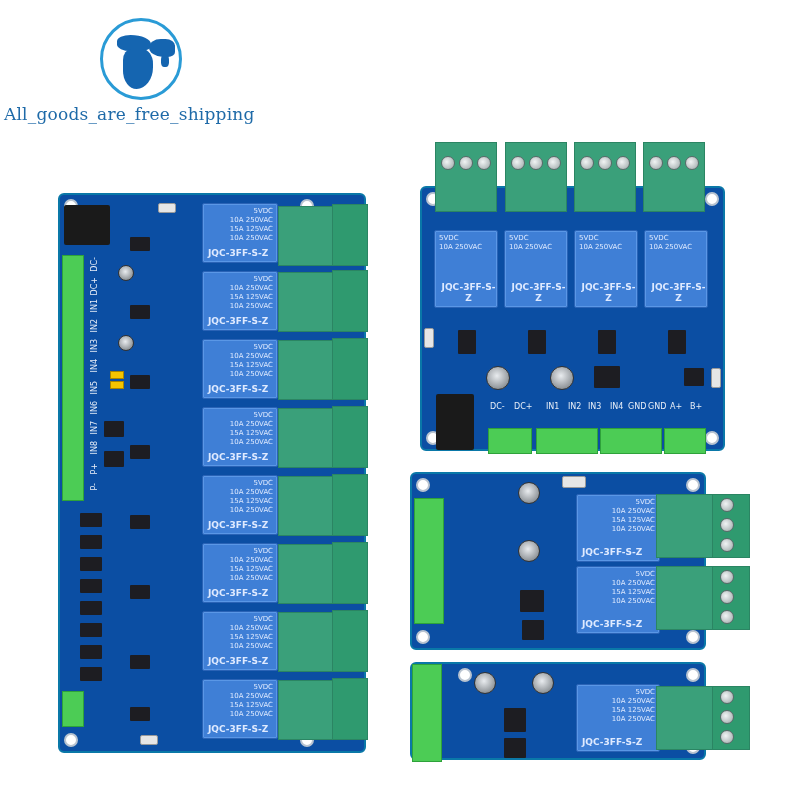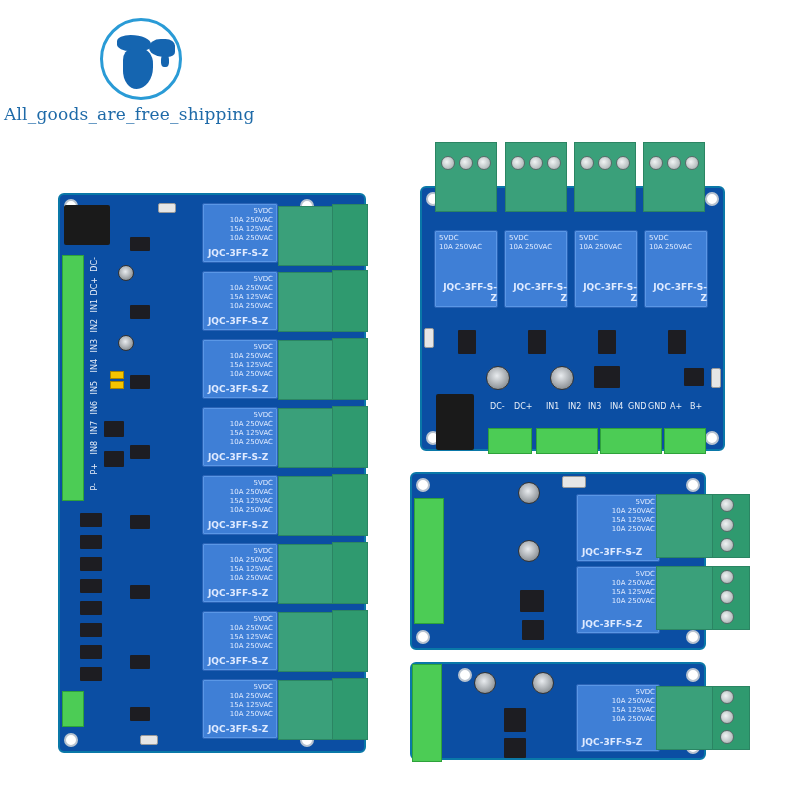--- a/index.html
+++ b/index.html
@@ -6,21 +6,21 @@
   body{width:800px;height:800px;position:relative;overflow:hidden;font-family:"DejaVu Sans",sans-serif;}
   .abs{position:absolute;}
   
   .globe{left:100px;top:18px;width:82px;height:82px;border-radius:50%;border:3px solid #2a9bd6;background:#ffffff;overflow:hidden;box-sizing:border-box;}
   .globe .land{position:absolute;background:#1565b0;}
   .brand{left:4px;top:104px;font-family:"DejaVu Serif",serif;font-size:17px;color:#1e6aa8;letter-spacing:0.2px;white-space:nowrap;}
   
   .pcb{background:#0b4ea3;border:2px solid #0a78a8;border-radius:6px;box-sizing:border-box;}
   .hole{position:absolute;width:14px;height:14px;border-radius:50%;background:#fff;border:2px solid #b8c3d0;box-sizing:border-box;}
   .relay{position:absolute;background:#3f7fd6;border:1px solid #2a63b6;border-radius:2px;box-shadow:inset 0 0 0 1px #5a97e6;color:#dfeaff;font-size:7px;line-height:9px;text-align:right;padding:3px 4px;box-sizing:border-box;overflow:hidden;}
-  .relay .model{font-size:9px;line-height:11px;font-weight:bold;text-align:right;position:absolute;bottom:3px;left:5px;}
+  .relay .model{font-size:9px;line-height:11px;font-weight:bold;text-align:center;position:absolute;bottom:3px;left:5px;}
   .relay.rot{text-align:left;}
   .tblock{position:absolute;background:#3aa07a;border:1px solid #2b8563;box-sizing:border-box;}
   .tblock.dark{background:#2f9a6f;}
   .screw{position:absolute;width:14px;height:14px;border-radius:50%;background:radial-gradient(circle at 40% 40%,#f1f4f4,#9aa5a6);border:1px solid #5b6a6a;box-sizing:border-box;}
   .gterm{position:absolute;background:#4ccc55;border:1px solid #2ea23a;box-sizing:border-box;}
   .chip{position:absolute;background:#1d1d22;border-radius:1px;}
   .cap{position:absolute;border-radius:50%;background:radial-gradient(circle at 45% 40%,#e9ecef,#6c7277);border:1px solid #333;box-sizing:border-box;}
   .jack{position:absolute;background:#1a1a1a;border-radius:2px;}
   .btn{position:absolute;background:#e6e6e6;border:1px solid #9a9a9a;border-radius:2px;box-sizing:border-box;}
   .jumper{position:absolute;background:#f5c400;border:1px solid #a78500;box-sizing:border-box;}

